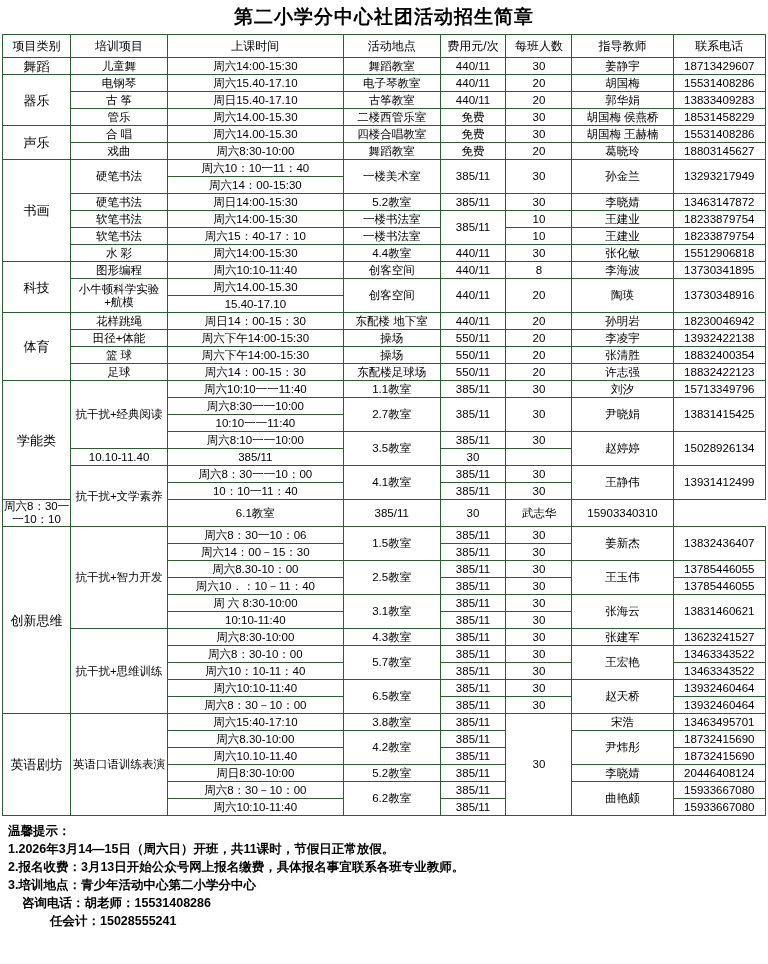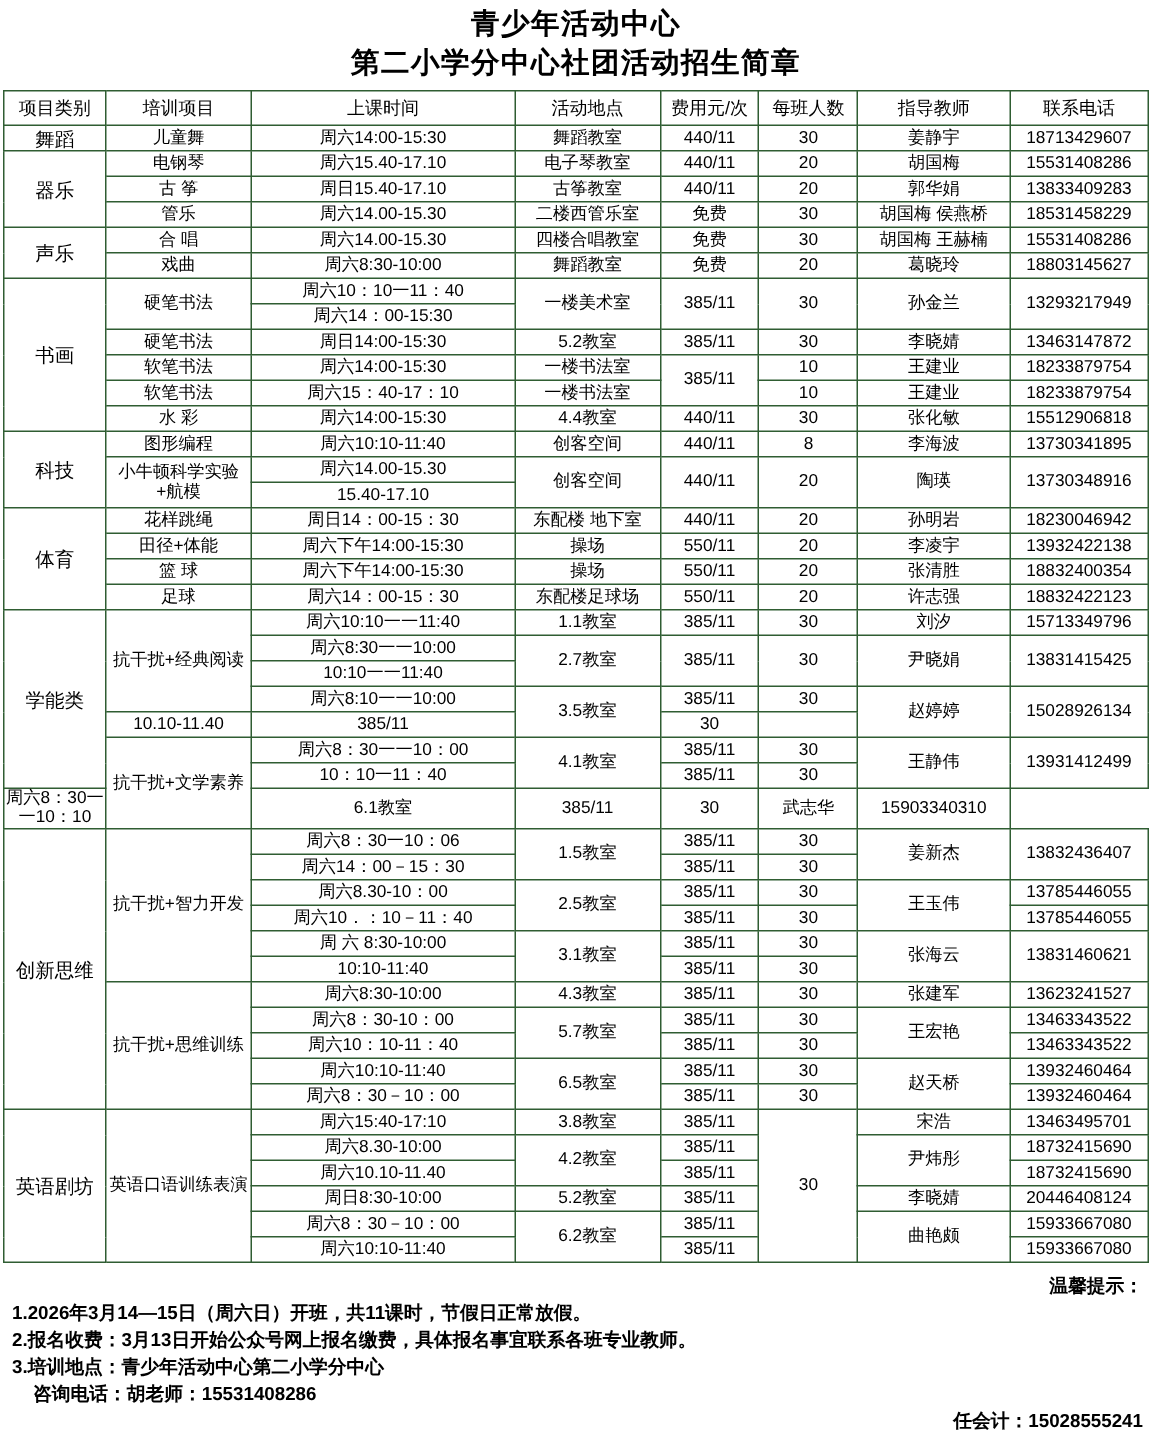--- a/index.html
+++ b/index.html
@@ -5,31 +5,30 @@
   html,body{margin:0;padding:0;background:#fff;}
   body{width:768px;height:964px;font-family:"Liberation Sans","DejaVu Sans",sans-serif;color:#000;}
   .page{width:768px;height:964px;position:relative;box-sizing:border-box;padding:4px 2px;}
   .title{text-align:center;font-size:19px;font-weight:bold;letter-spacing:1px;line-height:26px;}
   table{border-collapse:collapse;width:764px;margin:4px auto 0 auto;table-layout:fixed;padding-left:30px;}
   td,th{border:1px solid #2f5d32;text-align:center;vertical-align:middle;font-size:11.5px;padding:0;height:16px;line-height:13px;}
   th{font-weight:normal;font-size:12px;height:22px;}
   .cat{font-size:13px;}
   .multi{line-height:13px;}
   .notes{margin:6px 4px 0 6px;font-size:12.5px;font-weight:bold;line-height:18px;}
-  .notes .n0{font-weight:bold;text-align:right;}
+  .notes .n0{font-weight:bold;}
   .indent{padding-left:14px;}
-  .indent2{padding-left:42px;text-align:right;}
+  .indent2{padding-left:42px;}
   col.c0{width:62px}col.c1{width:88px}col.c2{width:160px}col.c3{width:88px}col.c4{width:60px}col.c5{width:60px}col.c6{width:92px}col.c7{width:84px}
 </style>
 </head>
 <body>
 
 <div class="page">
 
-  <div class="title">青少年活动中心</div>
   <div class="title">第二小学分中心社团活动招生简章</div>
 
   <table>
     <colgroup>
       <col class="c0">
         <col class="c1">
         <col class="c2">
         <col class="c3">
         <col class="c4">
         <col class="c5">

